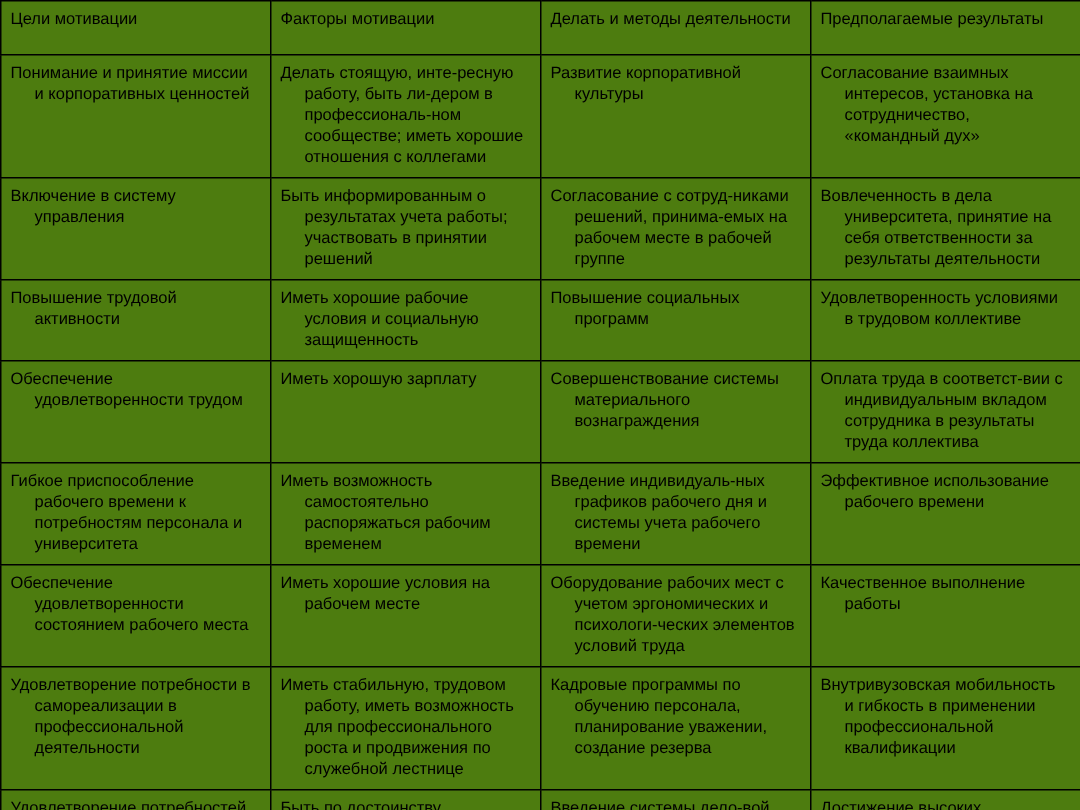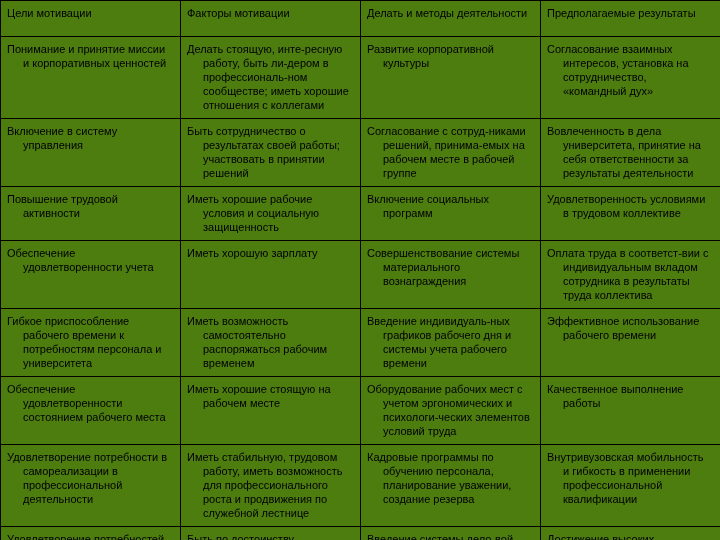--- a/index.html
+++ b/index.html
@@ -87,46 +87,46 @@
           </td>
         <td>
             <div class="ct">Согласование взаимных интересов, установка на сотрудничество, «командный дух»</div>
           </td>
       </tr>
       <tr class="h-r2">
         <td>
             <div class="ct">Включение в систему управления</div>
           </td>
         <td>
-            <div class="ct">Быть сотрудничество о результатах своей работы; участвовать в принятии решений</div>
+            <div class="ct">Быть информированным о результатах учета работы; участвовать в принятии решений</div>
           </td>
         <td>
             <div class="ct">Согласование с сотруд-никами решений, принима-емых на рабочем месте в рабочей группе</div>
           </td>
         <td>
             <div class="ct">Вовлеченность в дела университета, принятие на себя ответственности за результаты деятельности</div>
           </td>
       </tr>
       <tr class="h-r3">
         <td>
             <div class="ct">Повышение трудовой активности</div>
           </td>
         <td>
             <div class="ct">Иметь хорошие рабочие условия и социальную защищенность</div>
           </td>
         <td>
-            <div class="ct">Включение социальных программ</div>
+            <div class="ct">Повышение социальных программ</div>
           </td>
         <td>
             <div class="ct">Удовлетворенность условиями в трудовом коллективе</div>
           </td>
       </tr>
       <tr class="h-r4">
         <td>
-            <div class="ct">Обеспечение удовлетворенности учета</div>
+            <div class="ct">Обеспечение удовлетворенности трудом</div>
           </td>
         <td>
             <div class="ct">Иметь хорошую зарплату</div>
           </td>
         <td>
             <div class="ct">Совершенствование системы материального вознаграждения</div>
           </td>
         <td>
             <div class="ct">Оплата труда в соответст-вии с индивидуальным вкладом сотрудника в результаты труда коллектива</div>
           </td>
@@ -143,21 +143,21 @@
           </td>
         <td>
             <div class="ct">Эффективное использование рабочего времени</div>
           </td>
       </tr>
       <tr class="h-r6">
         <td>
             <div class="ct">Обеспечение удовлетворенности состоянием рабочего места</div>
           </td>
         <td>
-            <div class="ct">Иметь хорошие стоящую на рабочем месте</div>
+            <div class="ct">Иметь хорошие условия на рабочем месте</div>
           </td>
         <td>
             <div class="ct">Оборудование рабочих мест с учетом эргономических и психологи-ческих элементов условий труда</div>
           </td>
         <td>
             <div class="ct">Качественное выполнение работы</div>
           </td>
       </tr>
       <tr class="h-r7">
         <td>

